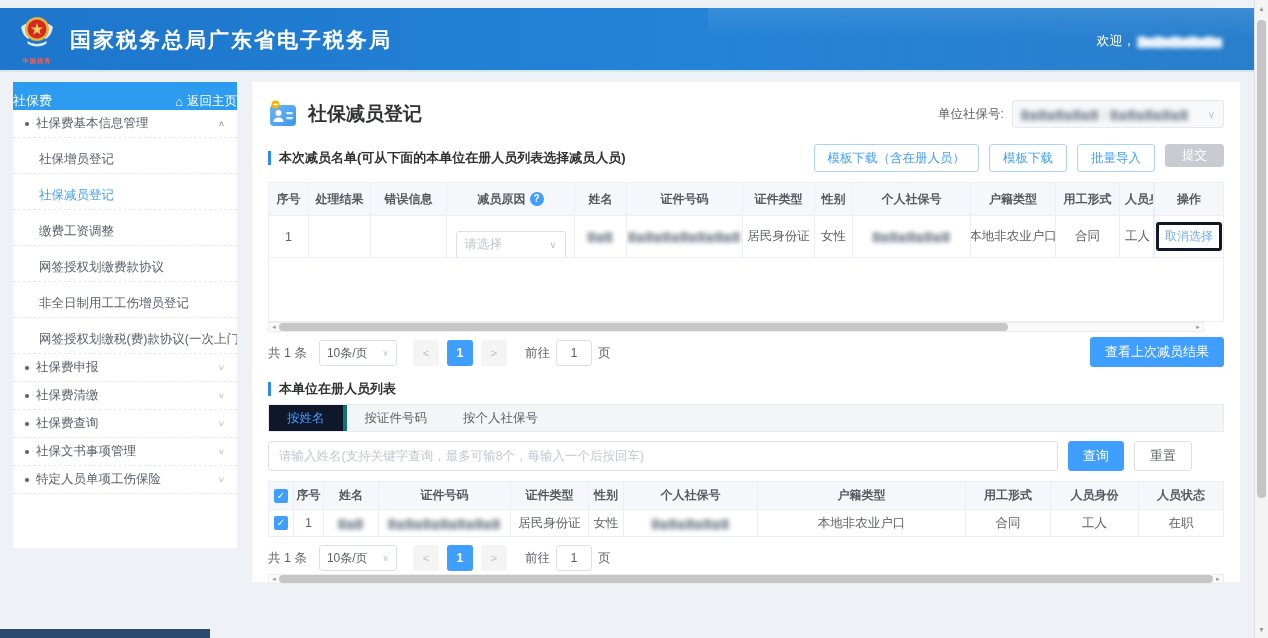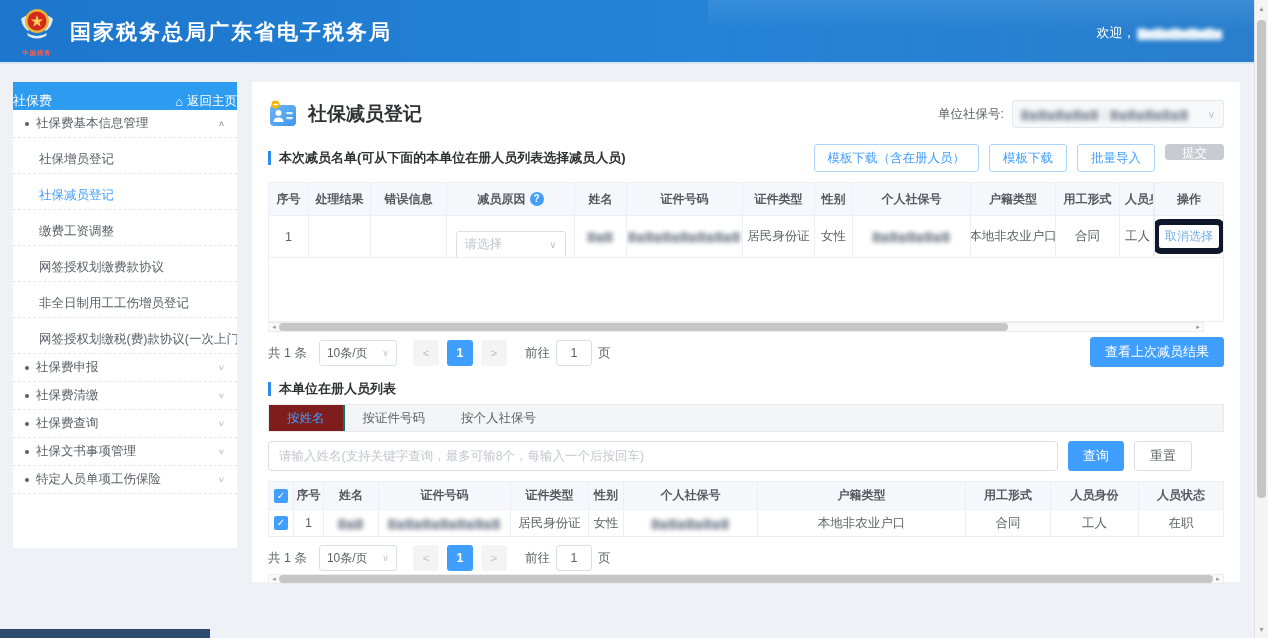--- a/index.html
+++ b/index.html
@@ -1,20 +1,20 @@
 <!DOCTYPE html>
 <html><head>
 <meta charset="utf-8">
 <style>
   * { margin:0; padding:0; box-sizing:border-box; }
   html,body { width:1268px; height:638px; overflow:hidden; }
   body { background:#eef1f5; font-family:"Liberation Sans","DejaVu Sans",sans-serif; color:#606266; font-size:12.5px; position:relative; }
 
   
-  .app-header { position:absolute; top:0; left:0; width:1268px; height:64px;
+  .app-header { position:absolute; top:8px; left:0; width:1268px; height:64px;
     background:linear-gradient(90deg,#1d76cb 0%, #2281d6 45%, #2e8adc 100%);
     border-bottom:2px solid #d6e6f5; overflow:hidden; }
   .app-header .wall { position:absolute; right:0; top:0; width:560px; height:64px; opacity:.25;
     background:linear-gradient(180deg, rgba(255,255,255,.35) 0%, rgba(255,255,255,0) 45%),
                linear-gradient(90deg, rgba(10,40,80,0) 0%, rgba(10,40,80,.45) 100%); }
   .logo-wrap { position:absolute; left:14px; top:5px; width:46px; text-align:center; }
   .logo-caption { display:block; font-size:7px; color:#ff5d4d; font-weight:bold; letter-spacing:1px; transform:scale(.9); }
   .app-title { position:absolute; left:70px; top:18px; font-size:21px; font-weight:bold; color:#ffffff; letter-spacing:2px; }
   .welcome { position:absolute; right:46px; top:24px; color:#ffffff; font-size:13px; display:flex; align-items:center; }
   .welcome .blurred { filter:blur(2px); color:rgba(255,255,255,.9); margin-left:2px; font-size:11px; }
@@ -40,42 +40,42 @@
   .page-title { font-size:19px; font-weight:bold; color:#303133; margin-left:10px; }
   .unit-box { margin-left:auto; display:flex; align-items:center; gap:8px; }
   .unit-label { font-size:12.5px; color:#606266; }
   .unit-select { width:212px; height:28px; background:#f6f8fa; border:1px solid #e4e7ed; border-radius:3px; display:flex; align-items:center; padding:0 8px; cursor:pointer; }
   .unit-select .chev { margin-left:auto; color:#c0c4cc; font-size:10px; }
 
   .section-row { height:28px; margin-top:10px; display:flex; align-items:center; }
   .sec-title { font-size:13px; font-weight:bold; color:#303133; border-left:3px solid #2d8cf0; padding-left:8px; line-height:14px; }
   .btns { margin-left:auto; display:flex; gap:10px; }
   .btn-outline { height:28px; padding:0 13px; background:#fff; border:1px solid #a9d3f9; color:#409eff; border-radius:3px; font-size:12.5px; cursor:pointer; }
-  .btn-disabled { height:16px; padding:0 16px; background:#c8ccd2; border:1px solid #c8ccd2; color:#ffffff; border-radius:3px; font-size:12.5px; }
+  .btn-disabled { height:23px; padding:0 16px; background:#c8ccd2; border:1px solid #c8ccd2; color:#ffffff; border-radius:3px; font-size:12.5px; }
   .btn-primary { height:30px; padding:0 14px; background:#409eff; border:1px solid #409eff; color:#fff; border-radius:3px; font-size:13px; cursor:pointer; }
   .btn-plain { height:30px; padding:0 15px; background:#fff; border:1px solid #dcdfe6; color:#606266; border-radius:3px; font-size:13px; cursor:pointer; }
 
   
   .tbl { margin-top:10px; border:1px solid #ebeef5; }
   .trow { display:flex; }
   .tcell { border-right:1px solid #ebeef5; display:flex; align-items:center; justify-content:center; font-size:12.5px; color:#606266; overflow:hidden; white-space:nowrap; }
   .tcell:last-child { border-right:none; }
   .thead .tcell { background:#f5f7fa; font-weight:bold; color:#55585e; font-size:12px; }
   .t1 .thead .tcell { height:32px; }
   .t1 .tbody .tcell { height:42px; border-top:1px solid #ebeef5; }
   .t1-filler { height:64px; background:#fff; border-top:1px solid #ebeef5; }
   .c1{width:40px;} .c2{width:62px;} .c3{width:76px;} .c4{width:128px;} .c5{width:52px;} .c6{width:116px;}
   .c7{width:72px;} .c8{width:38px;} .c9{width:118px;} .c10{width:85px;} .c11{width:64px;}
   .c12{width:34px; justify-content:flex-start; padding-left:5px;}
   .c13{width:70px; flex:1; border-left:1px solid #ebeef5;}
 
   .help-icon { width:14px; height:14px; border-radius:50%; background:#409eff; color:#fff; font-size:10px; line-height:14px; text-align:center; margin-left:4px; cursor:pointer; font-weight:bold; }
   .mini-select { width:110px; height:28px; border:1px solid #dcdfe6; border-radius:3px; display:flex; align-items:center; padding:0 8px; color:#c0c4cc; cursor:pointer; background:#fff;margin-top:16px; }
   .mini-select .chev { margin-left:auto; font-size:10px; color:#c0c4cc; }
-  .link-btn { border:6px solid #0f172a; color:#74aee8; background:#fff; border-radius:8px; font-size:12px; padding:3px 6px; cursor:pointer; white-space:nowrap; }
+  .link-btn { border:3px solid #0f172a; color:#74aee8; background:#fff; border-radius:3px; font-size:12px; padding:3px 6px; cursor:pointer; white-space:nowrap; }
 
   .t2 .thead .tcell { height:27px; }
   .t2 .tbody .tcell { height:27px; border-top:1px solid #ebeef5; }
   .d1{width:25px;} .d2{width:30px;} .d3{width:55px;} .d4{width:132px;} .d5{width:78px;} .d6{width:35px;}
   .d7{width:134px;} .d8{width:208px;} .d9{width:85px;} .d10{width:88px;} .d11{width:85px; flex:1;}
   .cb { width:14px; height:14px; background:#409eff; border-radius:2px; color:#fff; font-size:10px; line-height:14px; text-align:center; cursor:pointer; }
 
   
   .hscroll { height:10px; background:#fafafa; border:1px solid #ececec; position:relative; display:flex; align-items:center; }
   .hs1 { margin-right:20px; }
@@ -94,21 +94,21 @@
   .pager .pg-btn.first { margin-left:16px; }
   .pager .pg-cur { width:26px; height:26px; background:#409eff; border-radius:3px; color:#fff; text-align:center; line-height:26px; margin-left:8px; font-weight:bold; cursor:pointer; }
   .pager .goto-label { margin-left:18px; }
   .pager .goto-input { width:36px; height:26px; border:1px solid #dcdfe6; border-radius:3px; text-align:center; margin:0 6px; font-size:12.5px; color:#606266; }
   .pager .right-abs { position:absolute; right:0; top:-3px; }
 
   
   .sec2-title { margin-top:16px; }
   .tabs { margin-top:8px; height:28px; background:#f4f5f7; border:1px solid #e8eaee; display:flex; }
   .tab { padding:0 18px; line-height:26px; color:#606266; cursor:pointer; }
-  .tab.active { background:#7f1d1d; color:#409eff; border-right:2px solid #0f766e; }
+  .tab.active { background:#0f172a; color:#409eff; border-right:4px solid #0f766e; }
   .search-row { margin-top:9px; display:flex; align-items:center; gap:10px; }
   .search-input { width:790px; height:30px; border:1px solid #dcdfe6; border-radius:3px; padding:0 10px; font-size:12.5px; color:#606266; font-family:inherit; }
   .search-input::placeholder { color:#c3c7cf; }
 
   
   .v-scroll { position:absolute; top:0; right:0; width:14px; height:638px; background:#f4f4f4; border-left:1px solid #e2e2e2; }
   .v-scroll .arr { position:absolute; left:0; width:13px; text-align:center; font-size:8px; color:#9a9a9a; cursor:pointer; }
   .v-scroll .arr.up { top:4px; } .v-scroll .arr.down { bottom:4px; }
   .v-scroll .thumb { position:absolute; left:2px; top:20px; width:9px; height:478px; background:#c5c5c5; border-radius:4px; cursor:pointer; }
 

